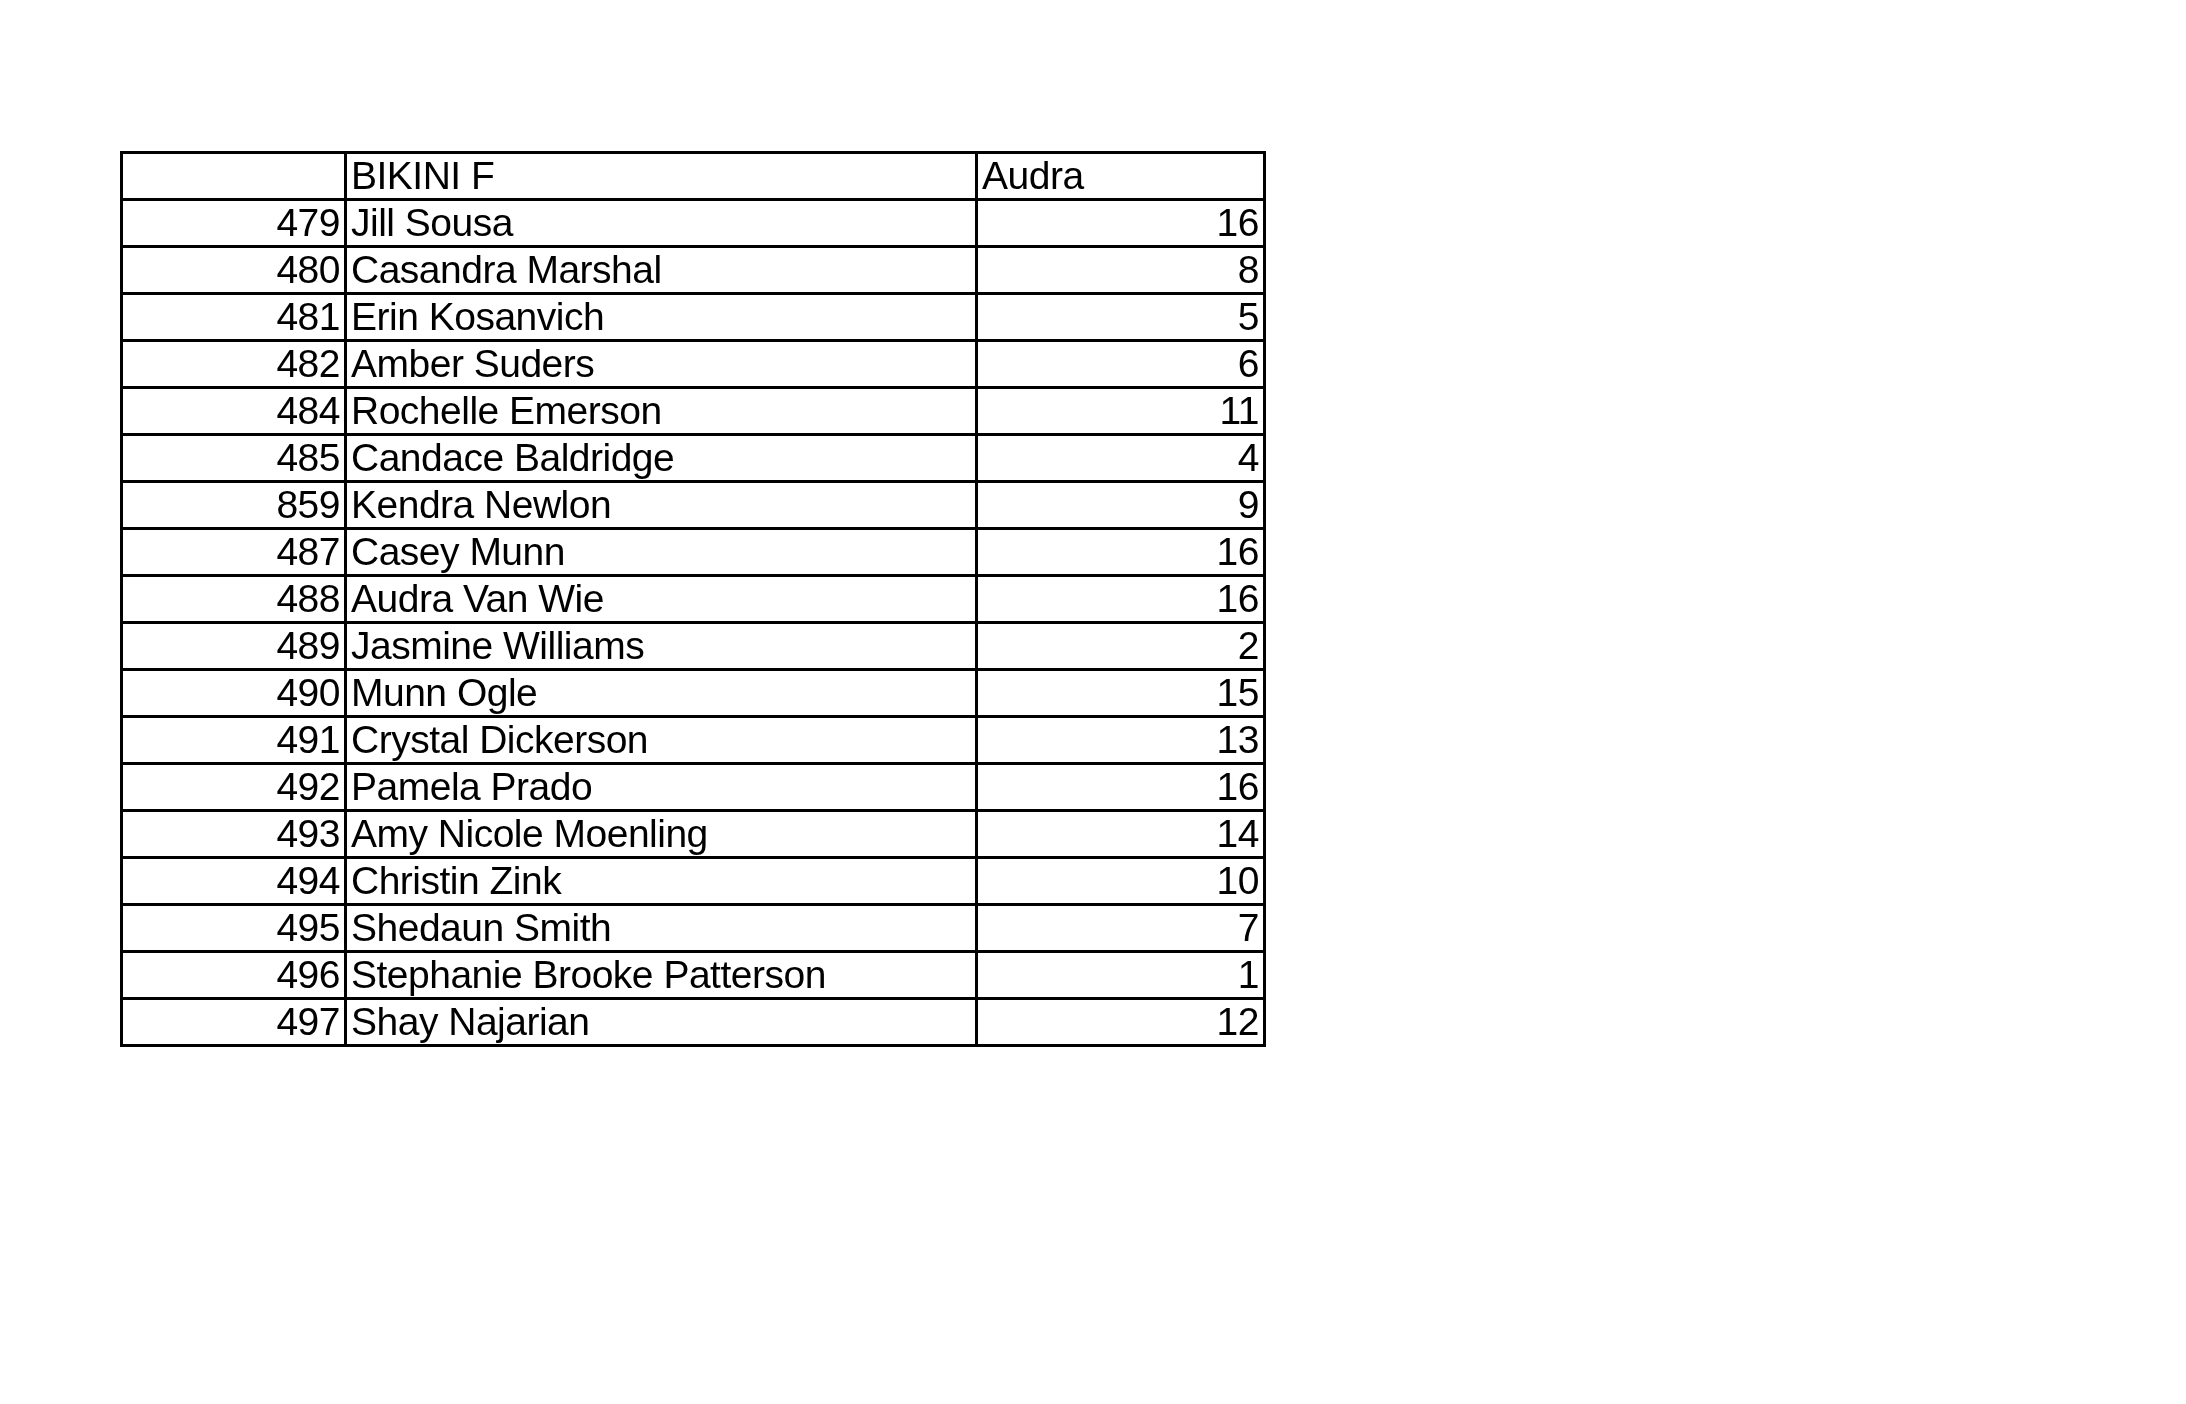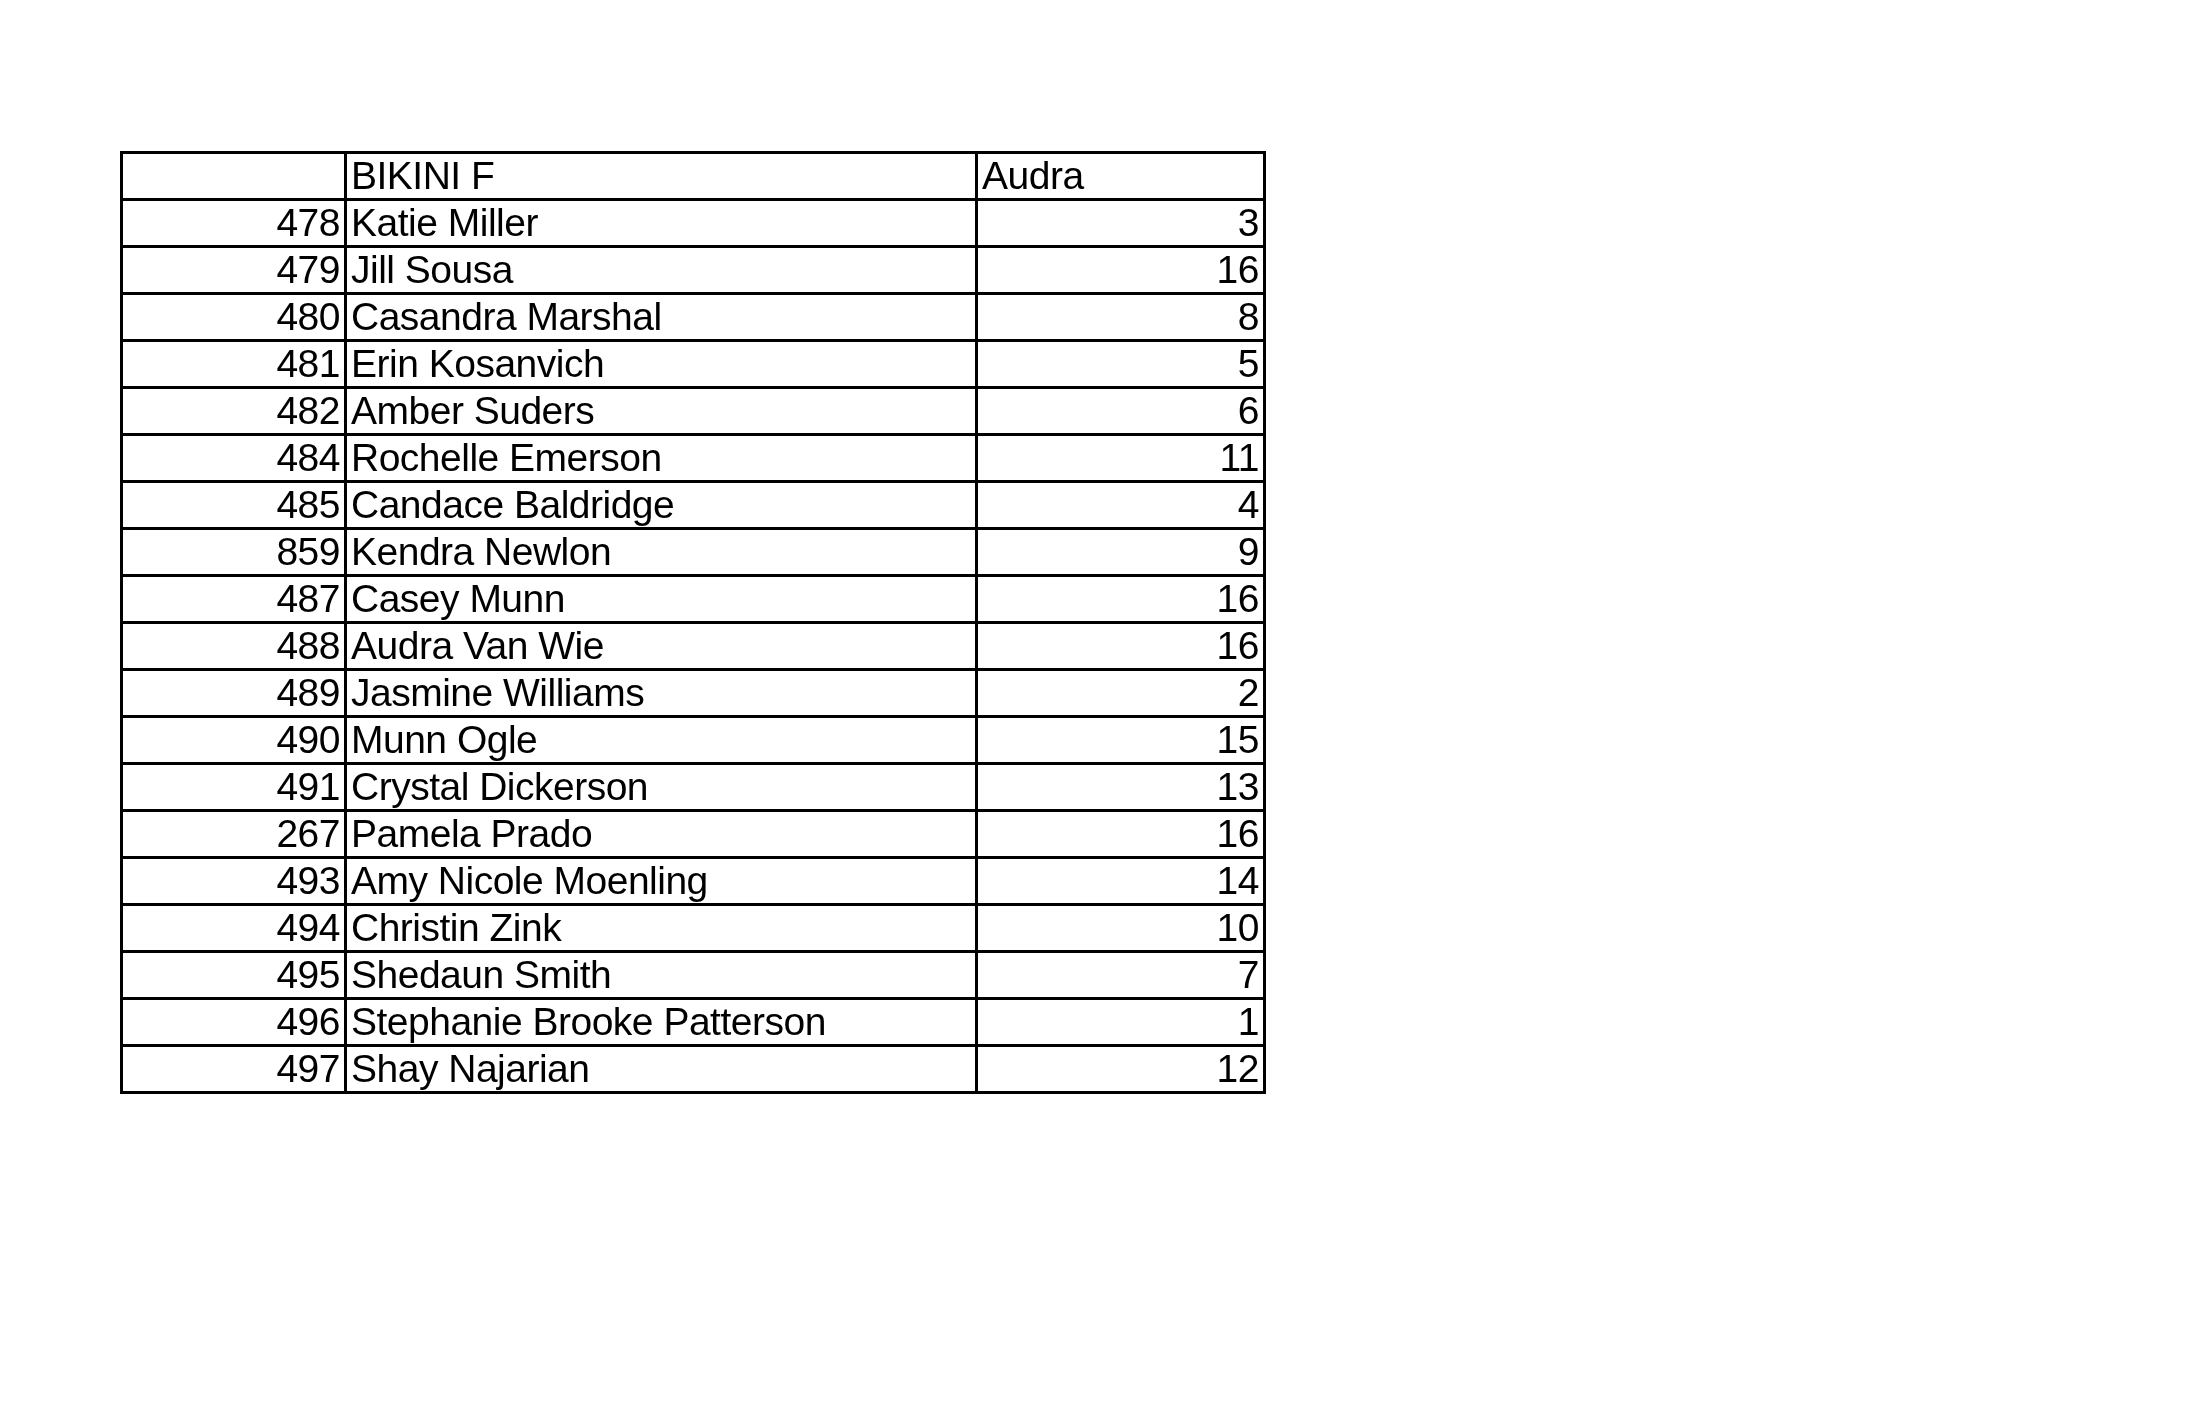--- a/index.html
+++ b/index.html
@@ -49,25 +49,20 @@
     <col class="c-num">
     <col class="c-name">
     <col class="c-place">
   </colgroup>
   <tbody id="tbody">
     <tr class="header">
       <td class="num"></td>
       <td class="name">BIKINI F</td>
       <td class="name">Audra</td>
     </tr>
-  <tr>
-        <td class="num">478</td>
-        <td class="name">Katie Miller</td>
-        <td class="place">3</td>
-      </tr>
       <tr>
         <td class="num">479</td>
         <td class="name">Jill Sousa</td>
         <td class="place">16</td>
       </tr>
       <tr>
         <td class="num">480</td>
         <td class="name">Casandra Marshal</td>
         <td class="place">8</td>
       </tr>
@@ -115,21 +110,21 @@
         <td class="num">490</td>
         <td class="name">Munn Ogle</td>
         <td class="place">15</td>
       </tr>
       <tr>
         <td class="num">491</td>
         <td class="name">Crystal Dickerson</td>
         <td class="place">13</td>
       </tr>
       <tr>
-        <td class="num">267</td>
+        <td class="num">492</td>
         <td class="name">Pamela Prado</td>
         <td class="place">16</td>
       </tr>
       <tr>
         <td class="num">493</td>
         <td class="name">Amy Nicole Moenling</td>
         <td class="place">14</td>
       </tr>
       <tr>
         <td class="num">494</td>

